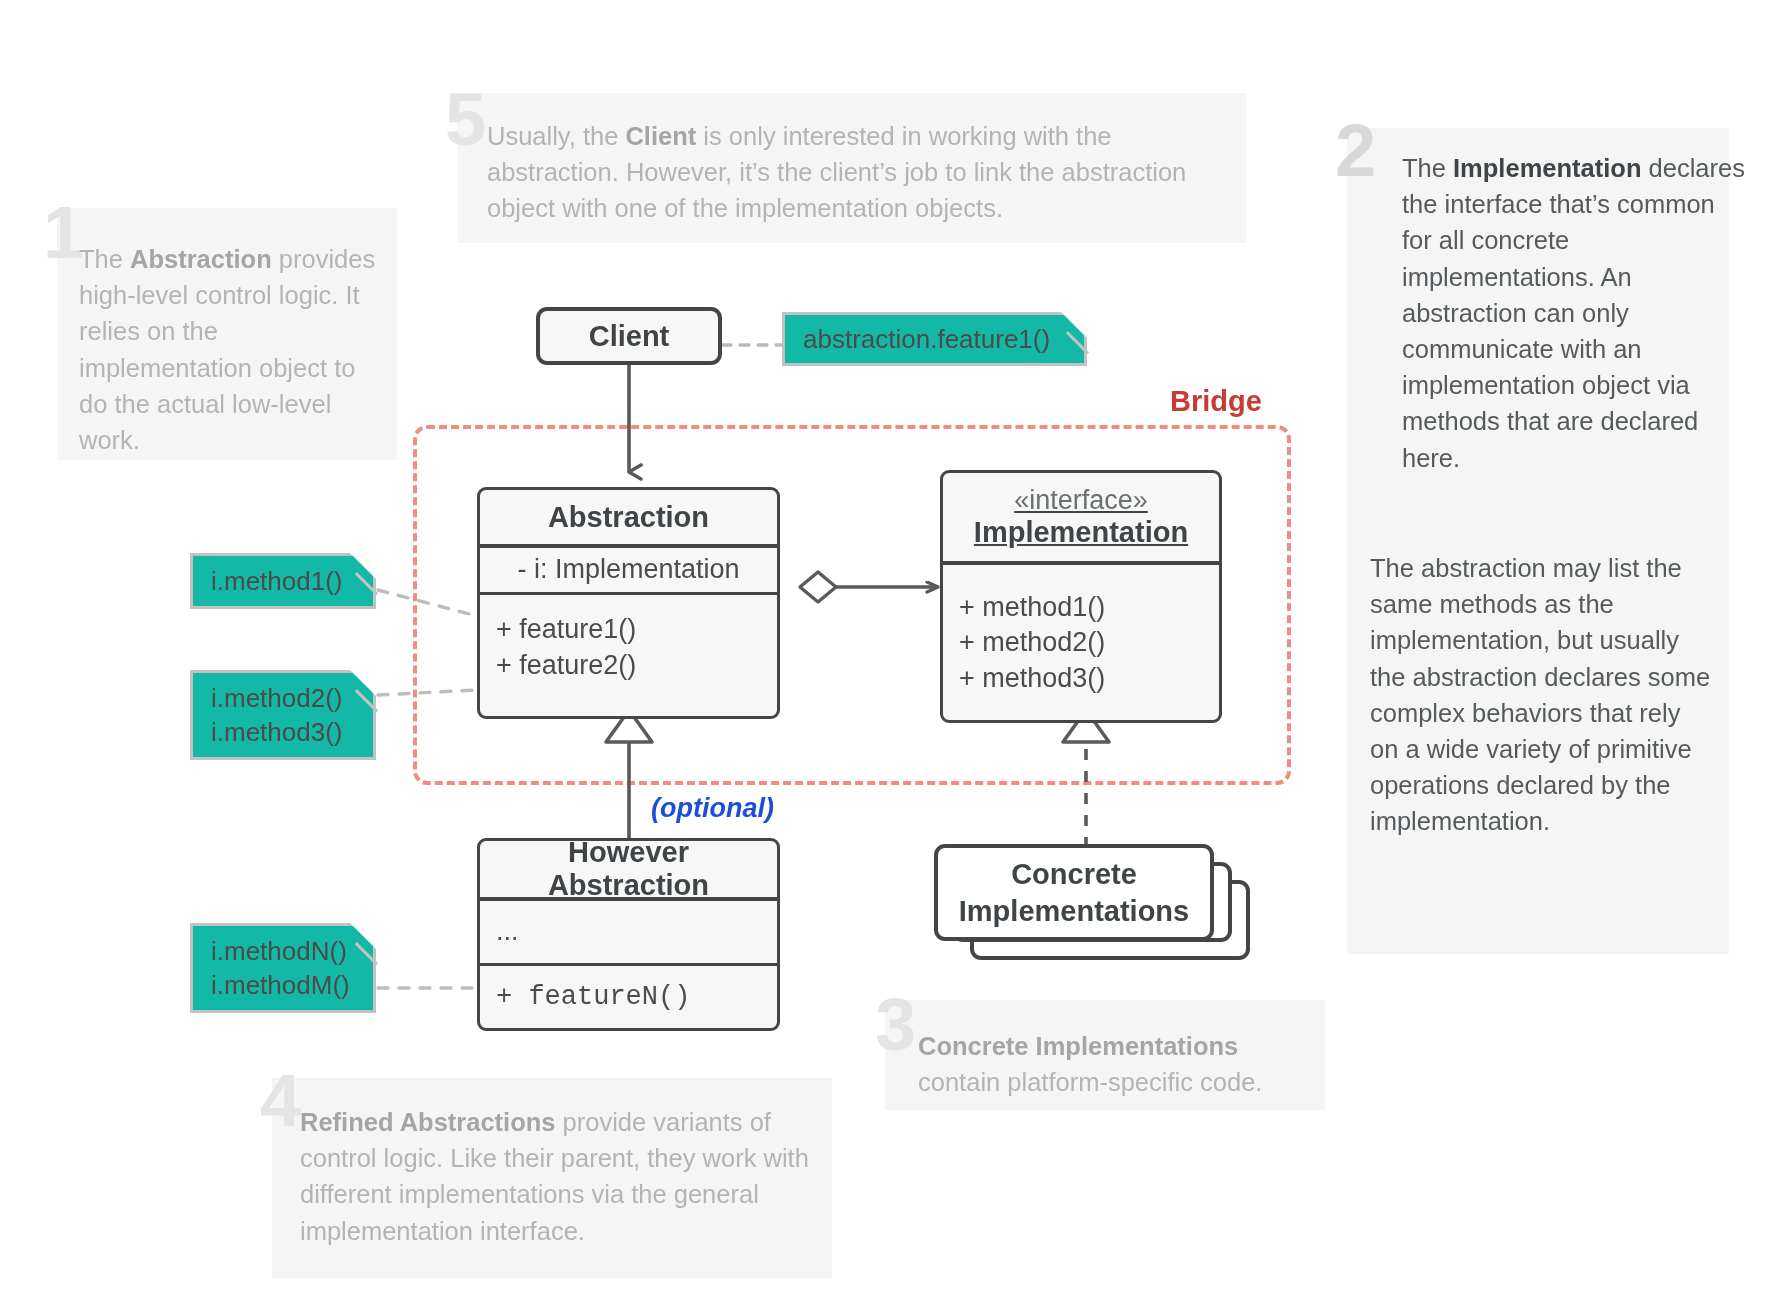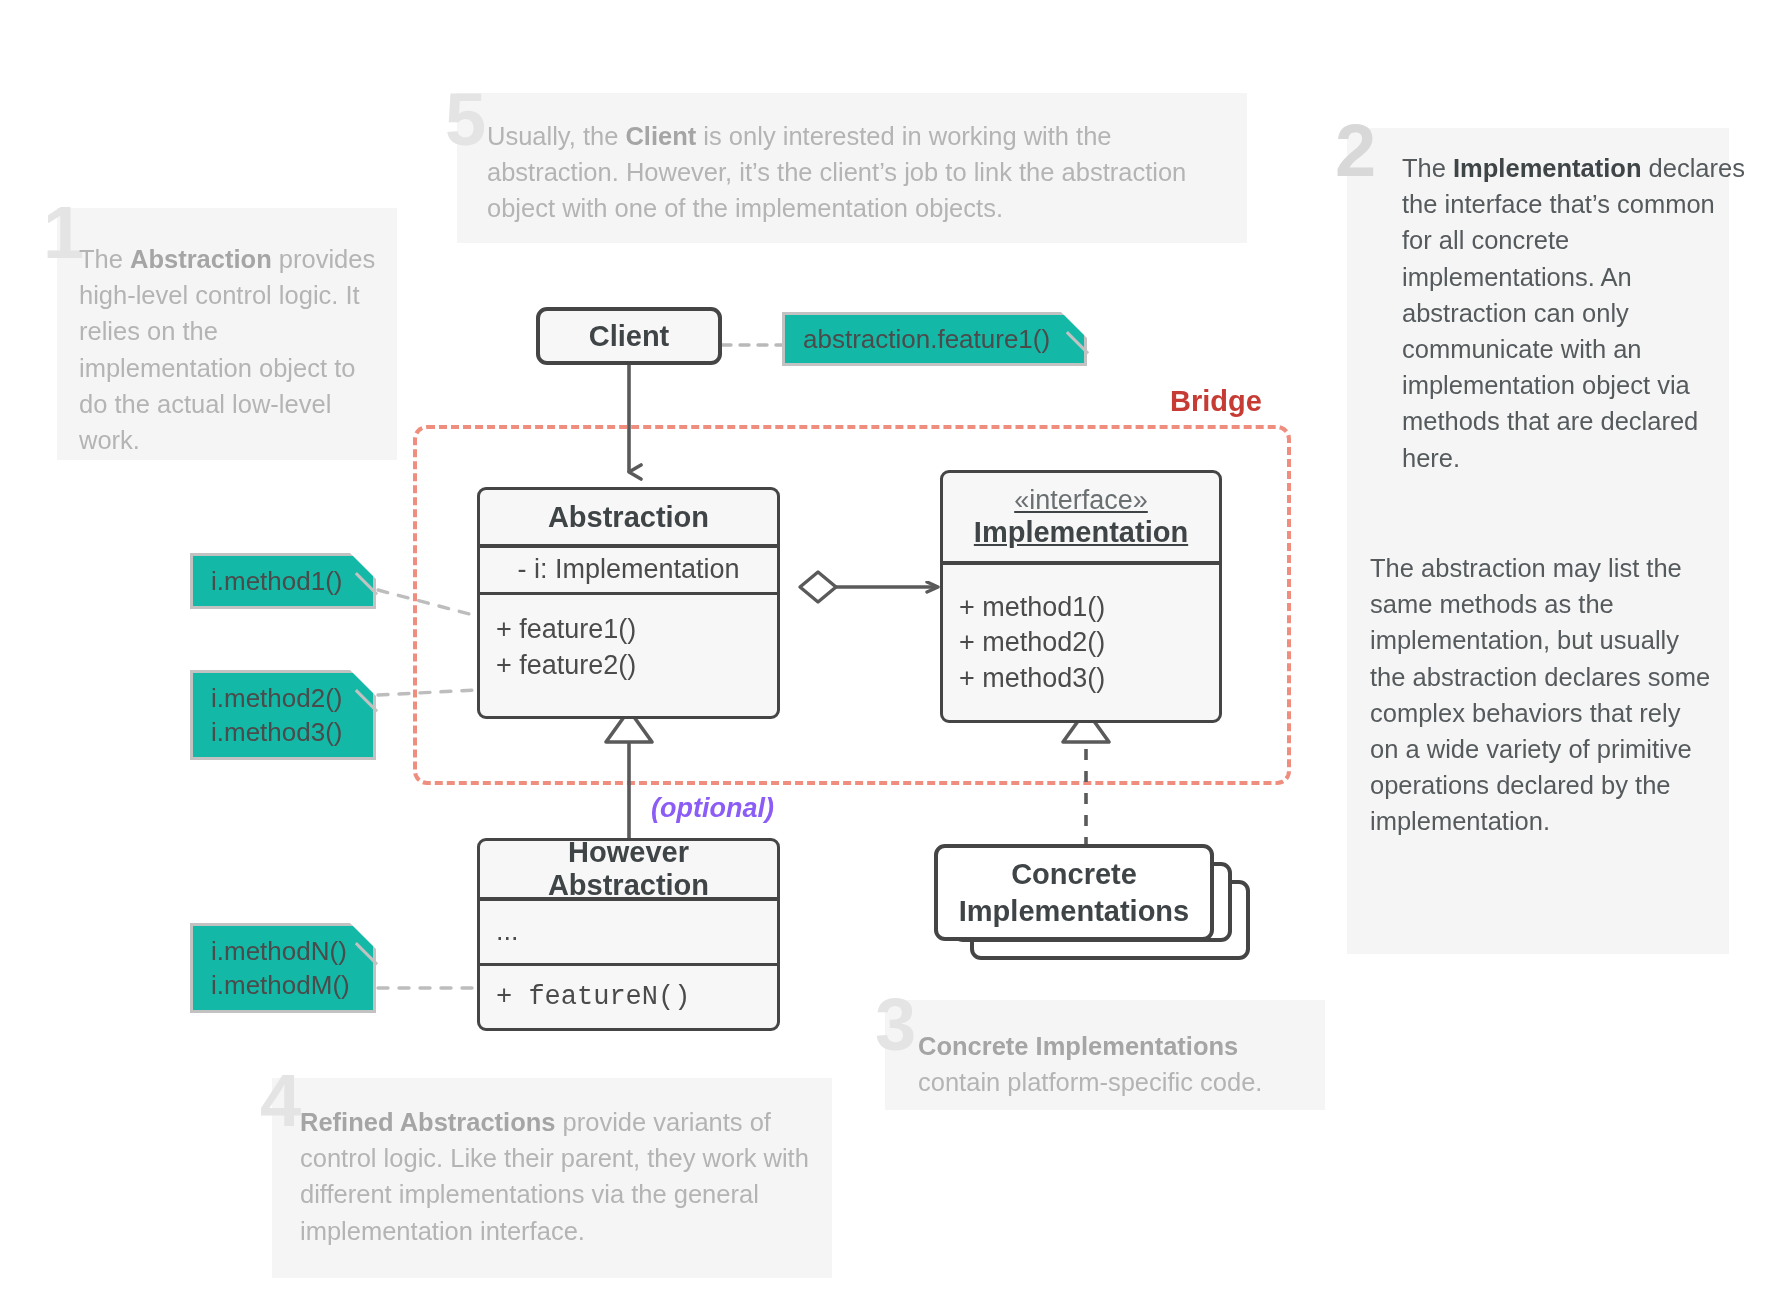--- a/index.html
+++ b/index.html
@@ -148,21 +148,21 @@
     color: #c63b33;
     font-weight: bold;
     font-size: 29px;
   }
 
   .optional-label {
     position: absolute;
     font-style: italic;
     font-weight: bold;
     font-size: 27px;
-    color: #8b5cf6;
+    color: #1d4ed8;
   }
 
   svg.overlay {
     position: absolute;
     left: 0; top: 0;
     width: 1784px;
     height: 1306px;
     pointer-events: none;
   }
 </style>

